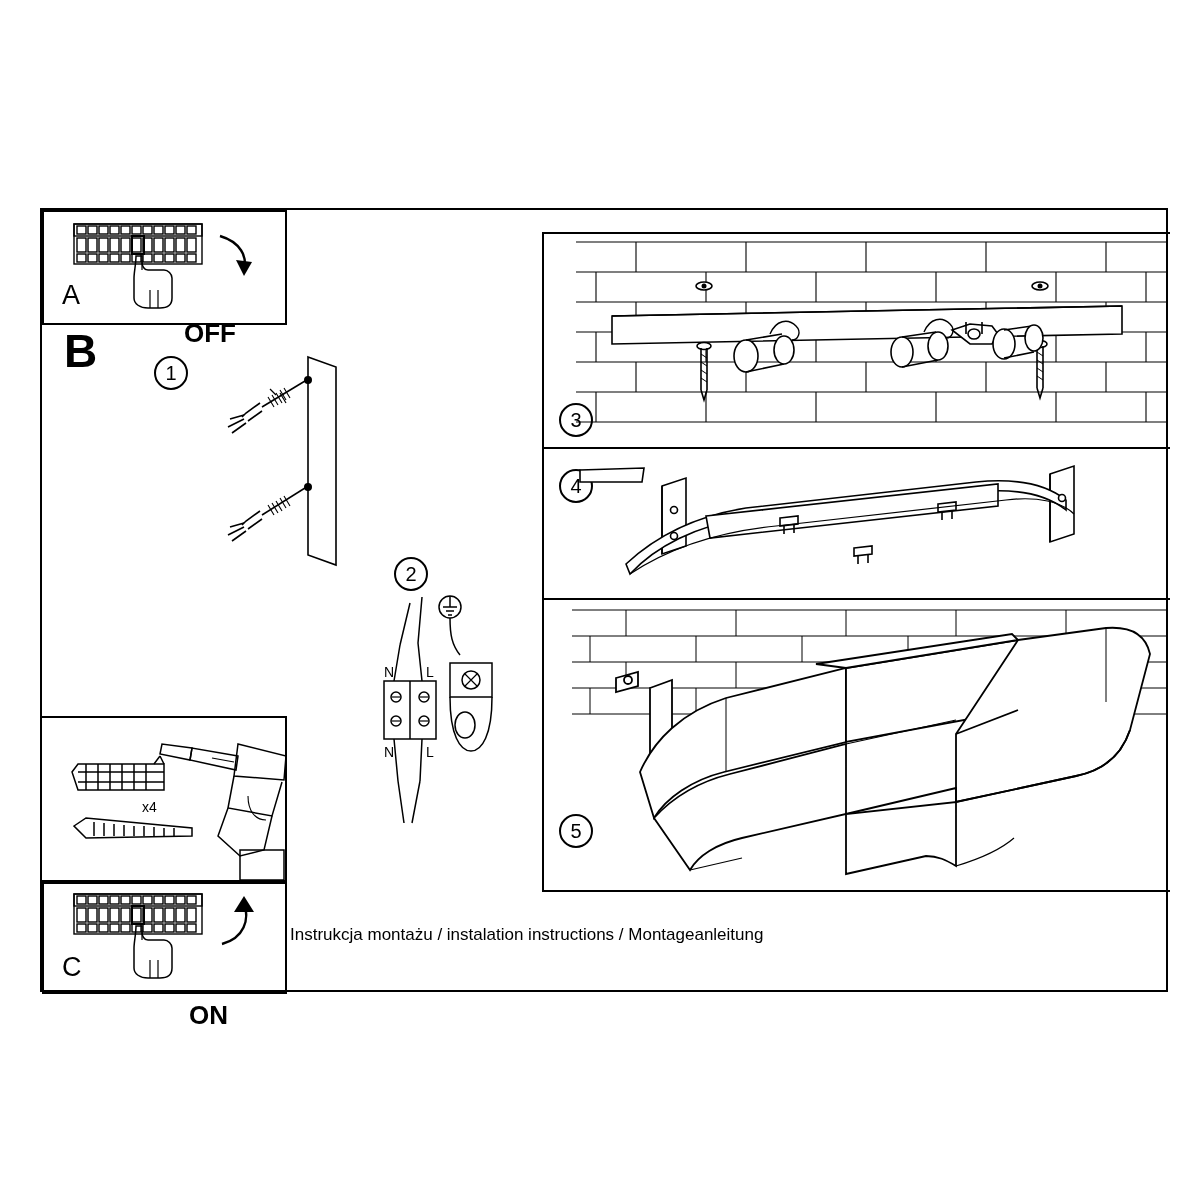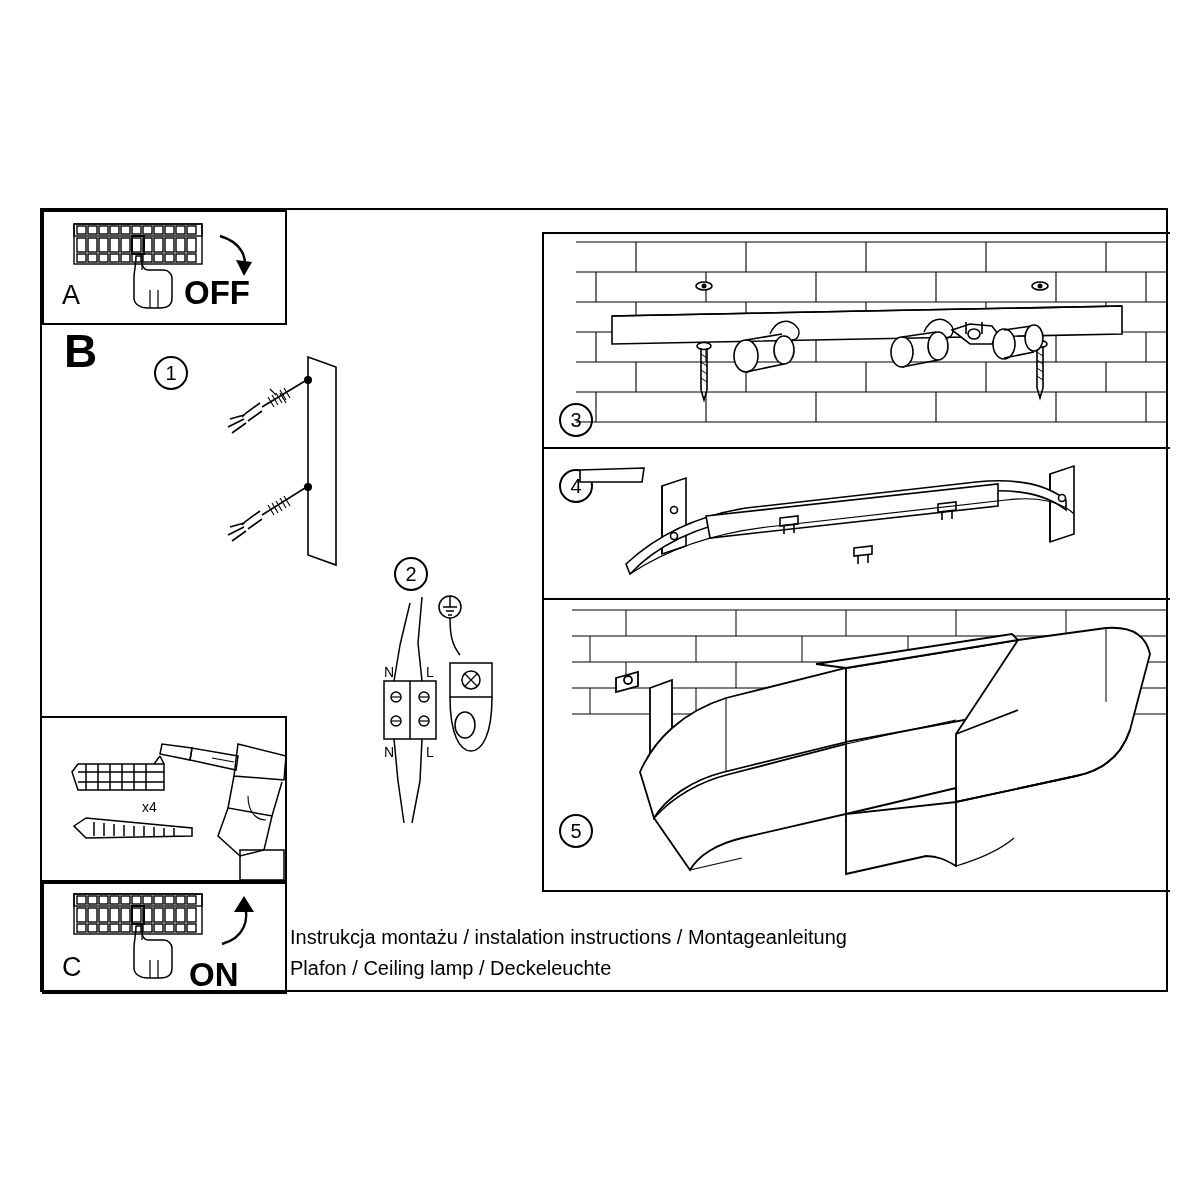--- a/index.html
+++ b/index.html
@@ -52,26 +52,27 @@
     height: 34px;
     border: 2px solid #000;
     border-radius: 50%;
     box-sizing: border-box;
     font-size: 20px;
     text-align: center;
     line-height: 30px;
   }
   .onoff {
     position: absolute;
-    font-size: 33px;
+    font-size: 26px;
     font-weight: 700;
+    margin-top: 44px;
   }
   .caption {
     position: absolute;
-    font-size: 20px;
+    font-size: 17px;
     line-height: 1.55;
   }
   .divider {
     position: absolute;
     background: #000;
   }
   svg { display: block; }
   .ln { stroke: #000; fill: none; }
 </style>
 </head>
@@ -424,16 +425,15 @@
       <path d="M144 268 L196 256" stroke-width="1.2"></path>
       <path d="M410 264 C430 258, 452 250, 468 236" stroke-width="1.2"></path>
 
       <path d="M180 96 L180 170" stroke-width="1"></path>
       <path d="M560 26 L560 100" stroke-width="1"></path>
     </g>
   </svg>
 
   <div class="caption" style="left:248px; top:712px;">
     <div>Instrukcja montażu / instalation instructions / Montageanleitung</div>
-    <div>Plafon / Ceiling lamp / Deckeleuchte</div>
   </div>
 
 </div>
 
 </body></html>

